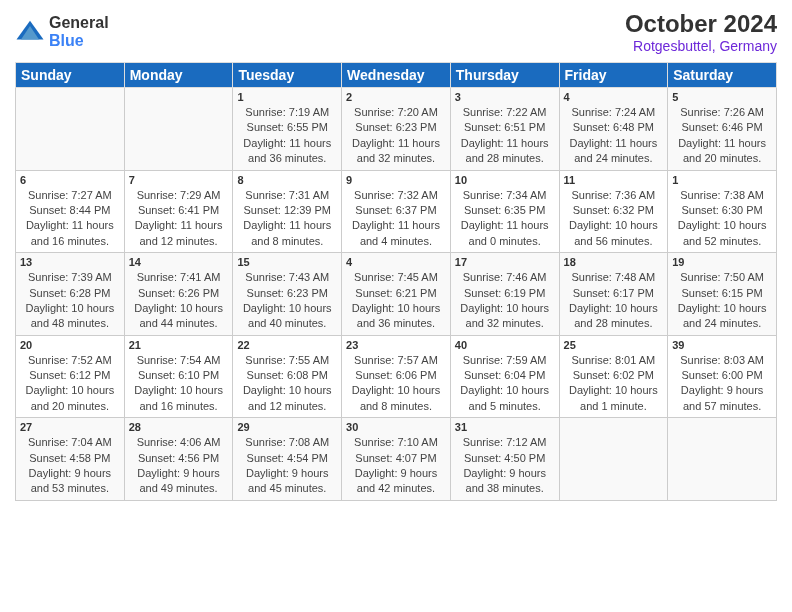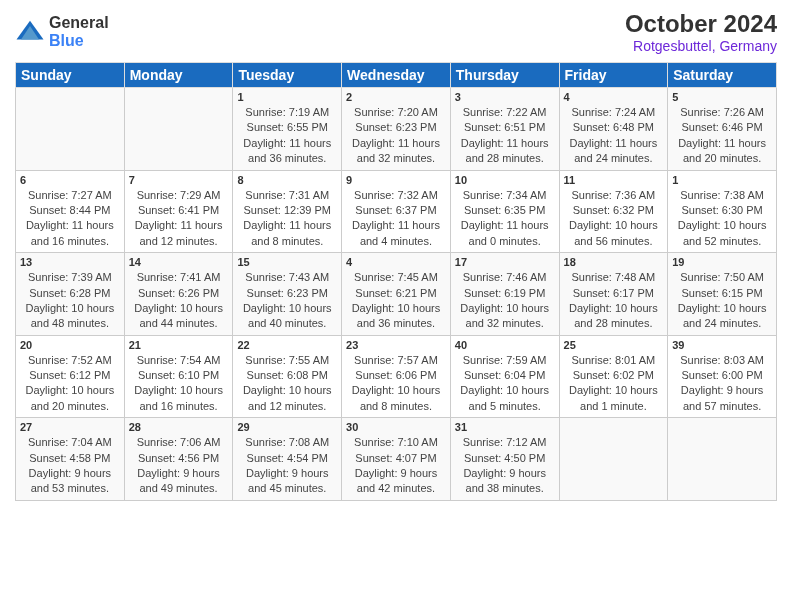--- a/index.html
+++ b/index.html
@@ -329,21 +329,21 @@
         <tr>
           <td>
             <span class="day-num">27</span>
             <div class="day-info">Sunrise: 7:04 AM
 Sunset: 4:58 PM
 Daylight: 9 hours
 and 53 minutes.</div>
           </td>
           <td>
             <span class="day-num">28</span>
-            <div class="day-info">Sunrise: 7:06 AM
+            <div class="day-info">Sunrise: 4:06 AM
 Sunset: 4:56 PM
 Daylight: 9 hours
 and 49 minutes.</div>
           </td>
           <td>
             <span class="day-num">29</span>
             <div class="day-info">Sunrise: 7:08 AM
 Sunset: 4:54 PM
 Daylight: 9 hours
 and 45 minutes.</div>

